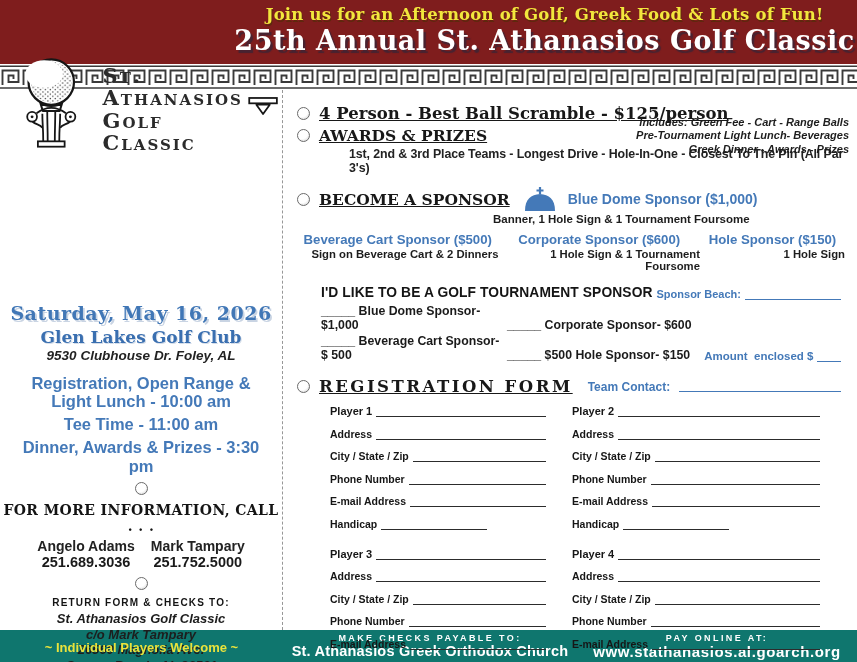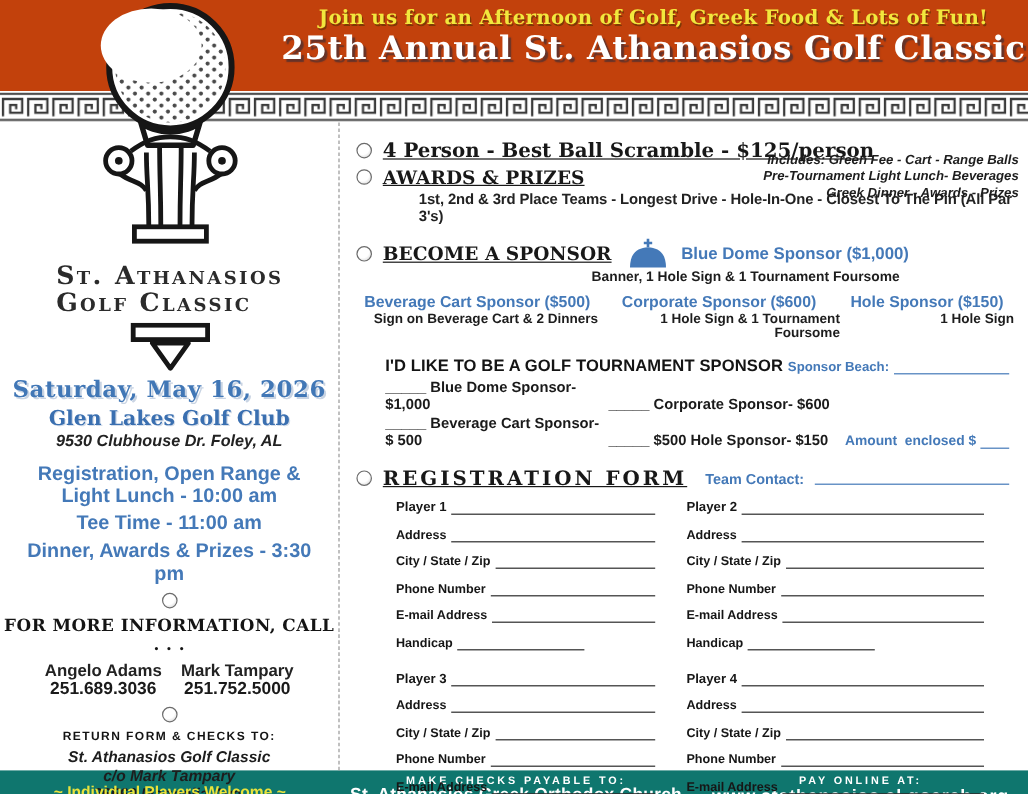--- a/index.html
+++ b/index.html
@@ -3,36 +3,36 @@
 <meta charset="utf-8">
 <style>
   * { margin:0; padding:0; box-sizing:border-box; }
   html,body { background:#e8e8e8; }
   .page {
     position:relative; width:857px; height:662px; background:#ffffff;
     font-family:"Liberation Sans", sans-serif; color:#1b1b1b; overflow:hidden;
     margin:0 auto;
   }
   
-  .hdr { height:76px; background:#c2410c; padding-left:232px; text-align:center; overflow:visible; }
+  .hdr { height:64px; background:#7f1d1d; padding-left:232px; text-align:center; overflow:visible; }
   .hdr .tagline {
     padding-top:5px; font-family:"DejaVu Serif", serif; font-weight:bold;
     font-size:16.5px; color:#f2e73d; text-shadow:1px 1.5px 0 rgba(70,50,0,.55); letter-spacing:.2px;
   }
   .hdr .title {
     font-family:"DejaVu Serif", serif; font-weight:bold; font-size:27px; color:#ffffff;
     text-shadow:2.5px 3px 1px rgba(25,40,65,.55); letter-spacing:.5px; margin-top:1px;
   }
   .meander { height:26px; background:#fff; line-height:0; }
   
   .content { display:flex; height:540px; background:#fff; }
   aside { width:283px; flex:none; border-right:1.5px dashed #979797; padding-top:212px; text-align:center; }
   main { flex:1; position:relative; padding:14px 12px 0 14px; }
   
-  .logo { position:absolute; left:0; top:0; width:283px; z-index:5; display:flex; flex-direction:column; align-items:center; pointer-events:none; }
+  .logo { position:absolute; left:0; top:0; width:283px; z-index:5; display:flex; flex-direction:row; align-items:center; pointer-events:none; }
   .logo-text { margin-top:13px; font-family:"DejaVu Serif", serif; font-weight:bold; font-variant:small-caps; font-size:21px; line-height:1.05; letter-spacing:2px; color:#2b2b2b; }
   
   .sb-date { font-family:"DejaVu Serif", serif; font-weight:bold; font-size:19px; color:#4177b6; text-shadow:1.8px 1.8px 0 #c9d4e3; letter-spacing:.5px; }
   .sb-venue { font-family:"DejaVu Serif", serif; font-weight:bold; font-size:17px; color:#3a6fb0; margin-top:3px; text-shadow:1px 1px 0 #d4dde9; }
   .sb-addr { font-size:13.5px; font-weight:bold; font-style:italic; color:#222; margin-top:1px; }
   .sb-sched { margin-top:11px; color:#4479b8; font-weight:bold; }
   .sb-sched .sch { font-size:16.5px; line-height:1.1; padding:0 20px; }
   .sb-sched .sch + .sch { margin-top:5px; }
   .ballrow { display:flex; justify-content:center; margin-top:7px; }
   .ball { width:13px; height:13px; border-radius:50%; border:1.5px solid #6b6b6b; flex:none;

